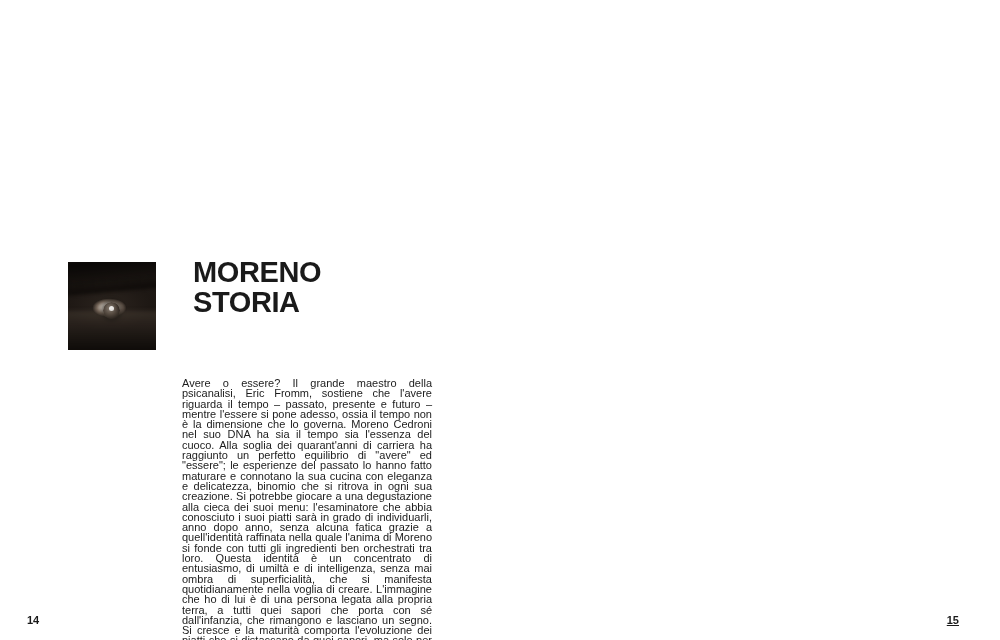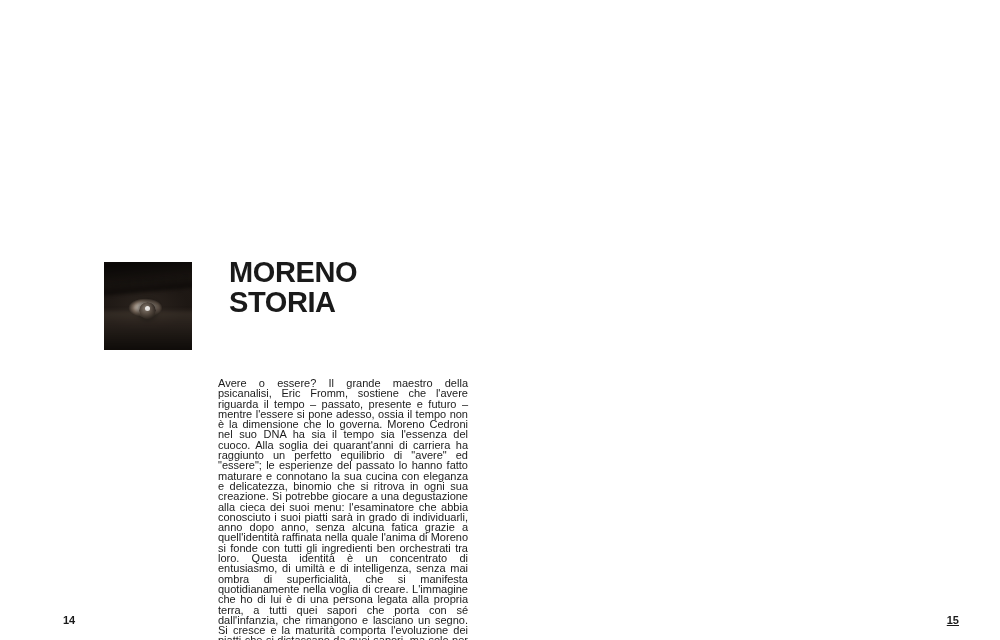--- a/index.html
+++ b/index.html
@@ -17,21 +17,20 @@
   }
   .spread {
     position: absolute;
     inset: 0;
     display: flex;
   }
   .page {
     position: relative;
     height: 640px;
     box-sizing: border-box;
-    margin-left: 36px;
   }
   .page-left { width: 500px; }
   .page-right { width: 500px; }
 
   
   .eye-photo {
     position: absolute;
     left: 68px;
     top: 262px;
     width: 88px;

